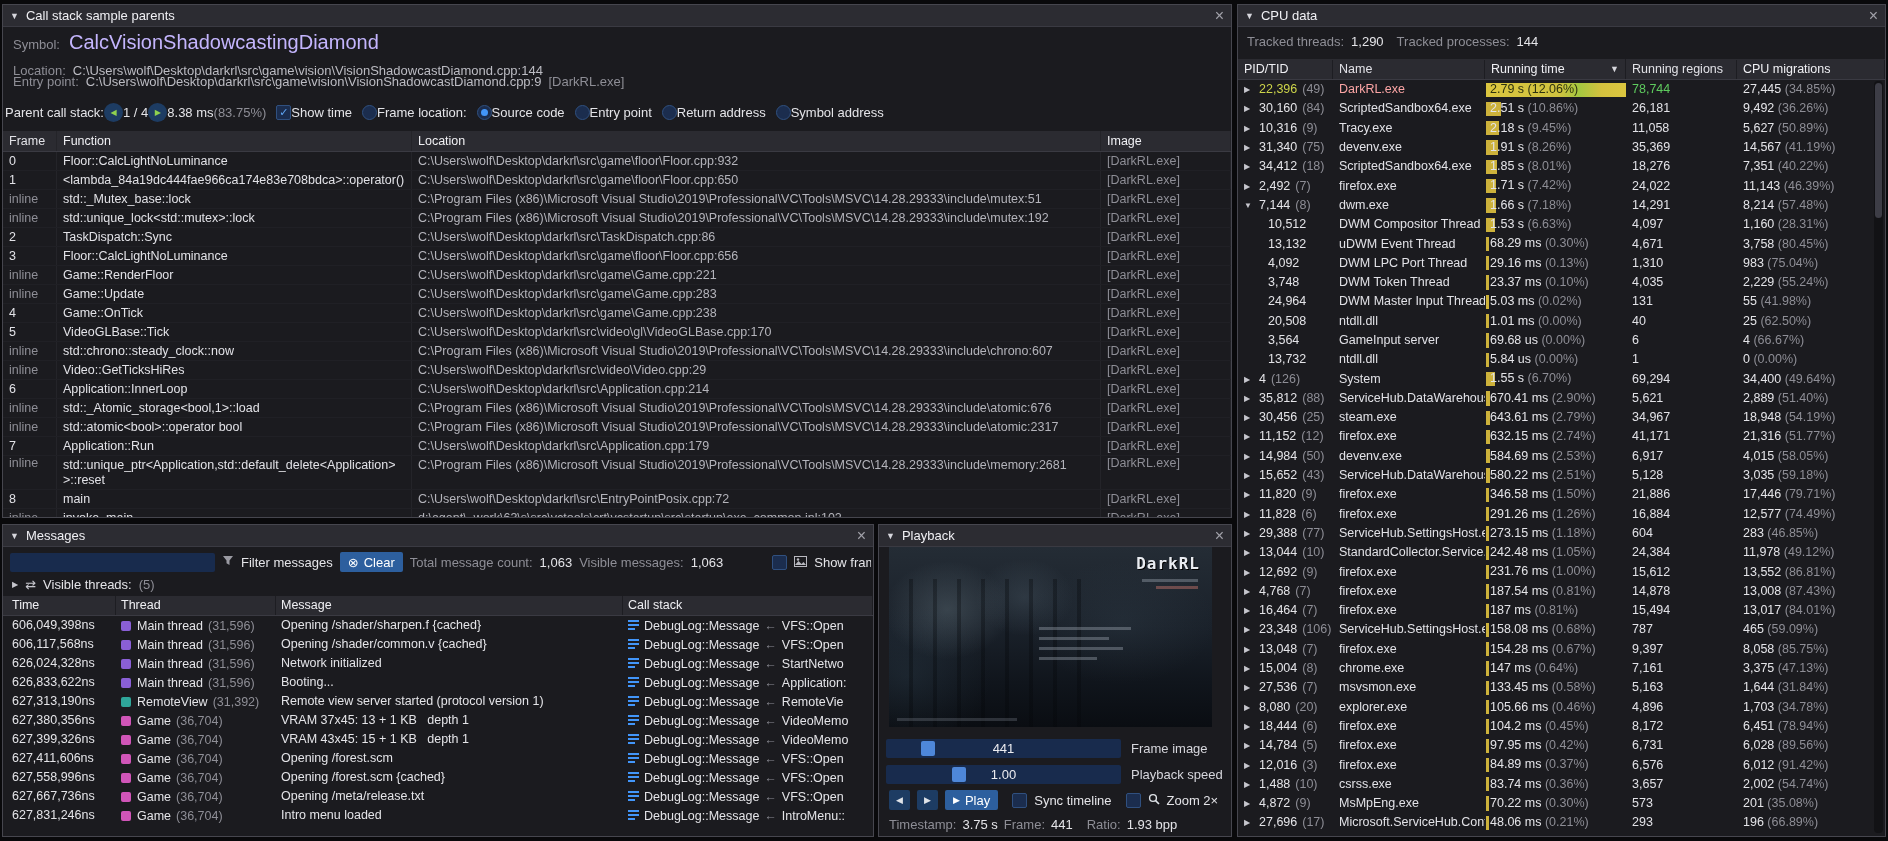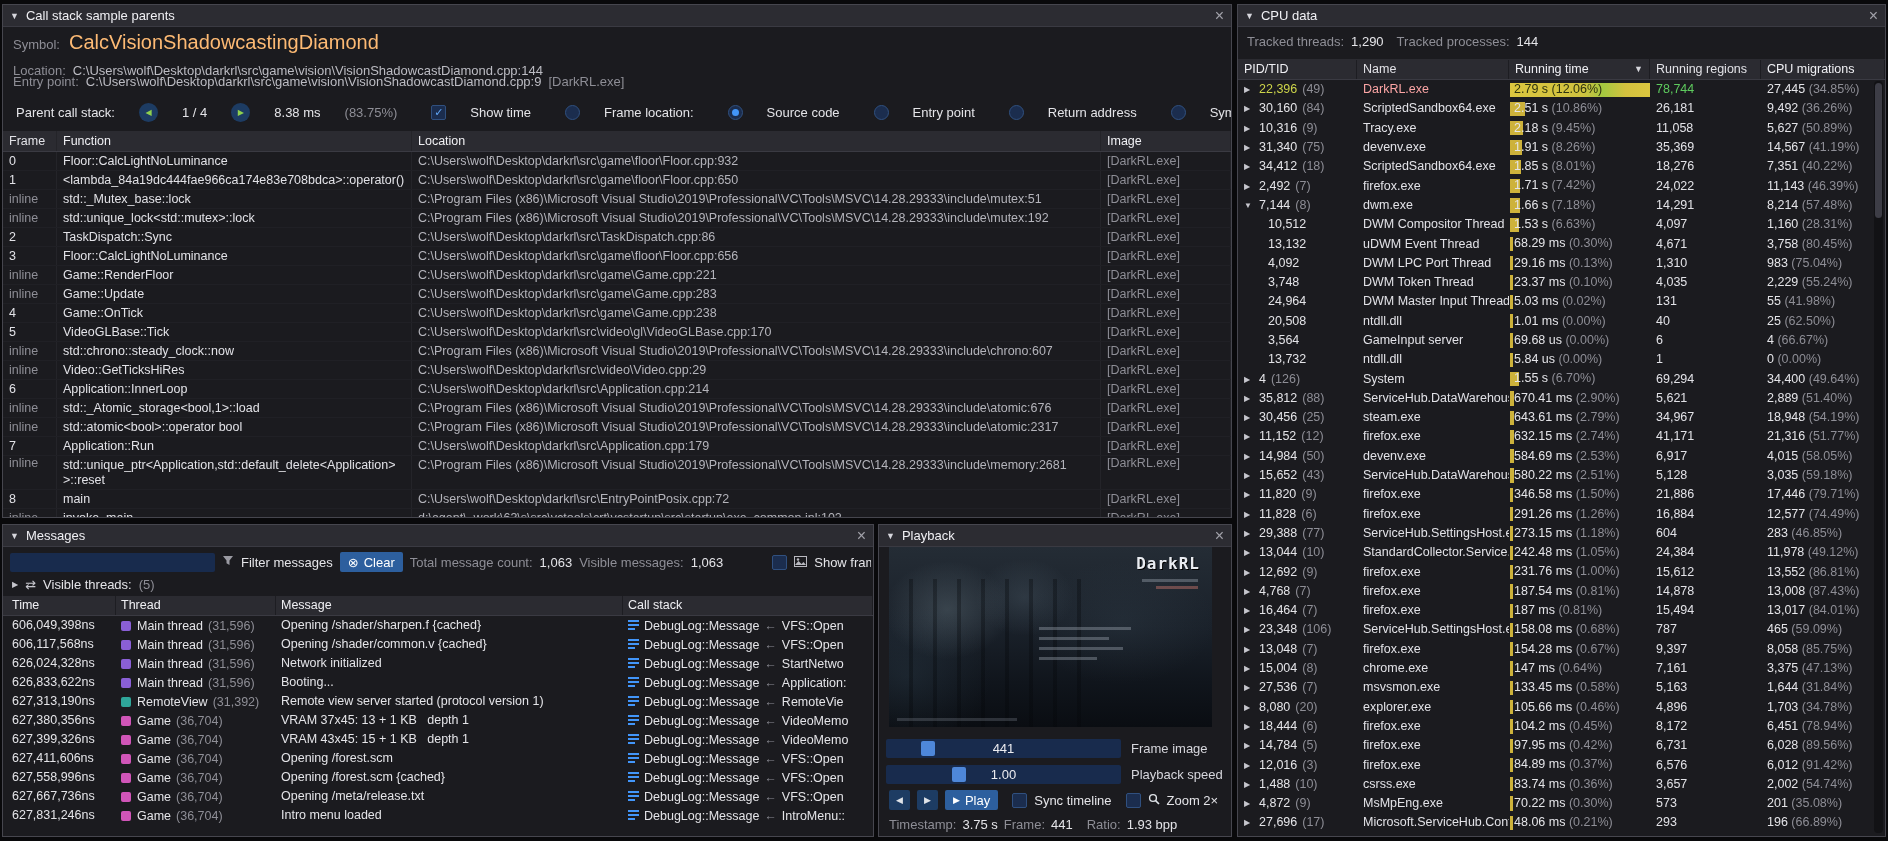--- a/index.html
+++ b/index.html
@@ -9,24 +9,24 @@
 #messages{left:2px;top:524px;width:872px;height:313px}
 #playback{left:878px;top:524px;width:354px;height:313px}
 #cpu{left:1237px;top:4px;width:649px;height:833px}
 .titlebar{position:absolute;left:0;top:0;right:0;height:22px;background:#2c2c32;display:flex;align-items:center;gap:7px;padding:0 7px;border-bottom:1px solid #3a3a42;z-index:5}
 .titlebar .tri{font-size:9px;color:#d6d6dc}
 .titlebar .ttl{color:#f0f0f4}
 .titlebar .close{margin-left:auto;color:#a2a2aa;font-size:16px;line-height:14px;cursor:pointer}
 .gray{color:#8e8e96}
 
 .sym-line{position:absolute;left:10px;top:26px;display:flex;align-items:baseline;gap:9px}
-.sym-name{font-size:20px;color:#fdba74}
+.sym-name{font-size:20px;color:#c4b5fd}
 .meta-line{position:absolute;left:10px;display:flex;gap:7px;white-space:pre}
 .path{color:#bcbcc3}
-.cs-toolbar{position:absolute;left:13px;top:98px;display:flex;align-items:center;gap:24px;white-space:nowrap}
+.cs-toolbar{position:absolute;left:2px;top:98px;display:flex;align-items:center;gap:0;white-space:nowrap}
 .circle-btn{width:19px;height:19px;border-radius:50%;background:#1d3c63;color:#8fd14f;font-size:8px;display:inline-flex;align-items:center;justify-content:center;cursor:pointer;flex:none}
 .checkbox{width:15px;height:15px;border-radius:2px;background:#1b2d4e;border:1px solid #30507f;display:inline-flex;align-items:center;justify-content:center;flex:none}
 .checkbox.checked::after{content:"✓";color:#61a8f7;font-size:11px;font-weight:bold}
 .radio{width:15px;height:15px;border-radius:50%;background:#1b2d4e;border:1px solid #30507f;display:inline-flex;align-items:center;justify-content:center;flex:none}
 .radio.sel::after{content:"";width:7px;height:7px;border-radius:50%;background:#4296fa}
 .grp{margin-left:10px}
 .cs-table{position:absolute;left:0;top:126px;right:0;bottom:0;font-size:12.5px;overflow:hidden}
 .cs-row{display:flex;height:19px;line-height:18px;border-bottom:1px solid #202025}
 .cs-row.hdr{height:21px;line-height:20px;background:#2b2b31;color:#f0f0f4;border-bottom:1px solid #3a3a42}
 .cs-cell{padding:0 6px;border-right:1px solid #242429;overflow:hidden;white-space:pre}
@@ -77,21 +77,21 @@
 .pb-controls{position:absolute;left:10px;top:265px;display:flex;align-items:center;gap:7px;white-space:nowrap}
 .sq-btn{width:21px;height:20px;background:#1d3c63;border-radius:2px;color:#dfe3e8;font-size:9px;display:inline-flex;align-items:center;justify-content:center;cursor:pointer;flex:none}
 .play-ic{font-size:9px}
 .pb-foot2{position:absolute;left:10px;top:292px;display:flex;gap:6px;white-space:pre}
 
 .cpu-info{position:absolute;left:9px;top:29px;display:flex;gap:7px;white-space:pre}
 .cpu-table{position:absolute;left:0;top:54px;right:0;bottom:0;font-size:12.5px;overflow:hidden}
 .cpu-row{display:flex;height:19.3px;line-height:19px;align-items:center}
 .cpu-row.hdr{height:21px;background:#2b2b31;border-bottom:1px solid #3a3a42;color:#f0f0f4}
 .cell{padding:0 6px;overflow:hidden;white-space:pre}
-.c-pid{width:119px;display:flex;align-items:center;padding-right:10px}
+.c-pid{width:95px;display:flex;align-items:center;padding-right:10px}
 .c-name{width:152px;color:#e2e2e7}
 .c-time{width:141px;position:relative;padding:0;height:100%}
 .c-reg{width:111px;color:#e2e2e7}
 .c-mig{flex:1}
 .cpu-row.hdr .cell{border-right:1px solid #1d1d22}
 .cpu-row.hdr .c-time{display:flex;justify-content:space-between;align-items:center;padding:0 6px}
 .sort-tri{font-size:9px;color:#d6d6dc}
 .tree-arrow{width:15px;font-size:8px;color:#c6c6cd;flex:none}
 .cpu-row.child .c-pid{padding-left:30px}
 .cnt{margin-left:5px}

